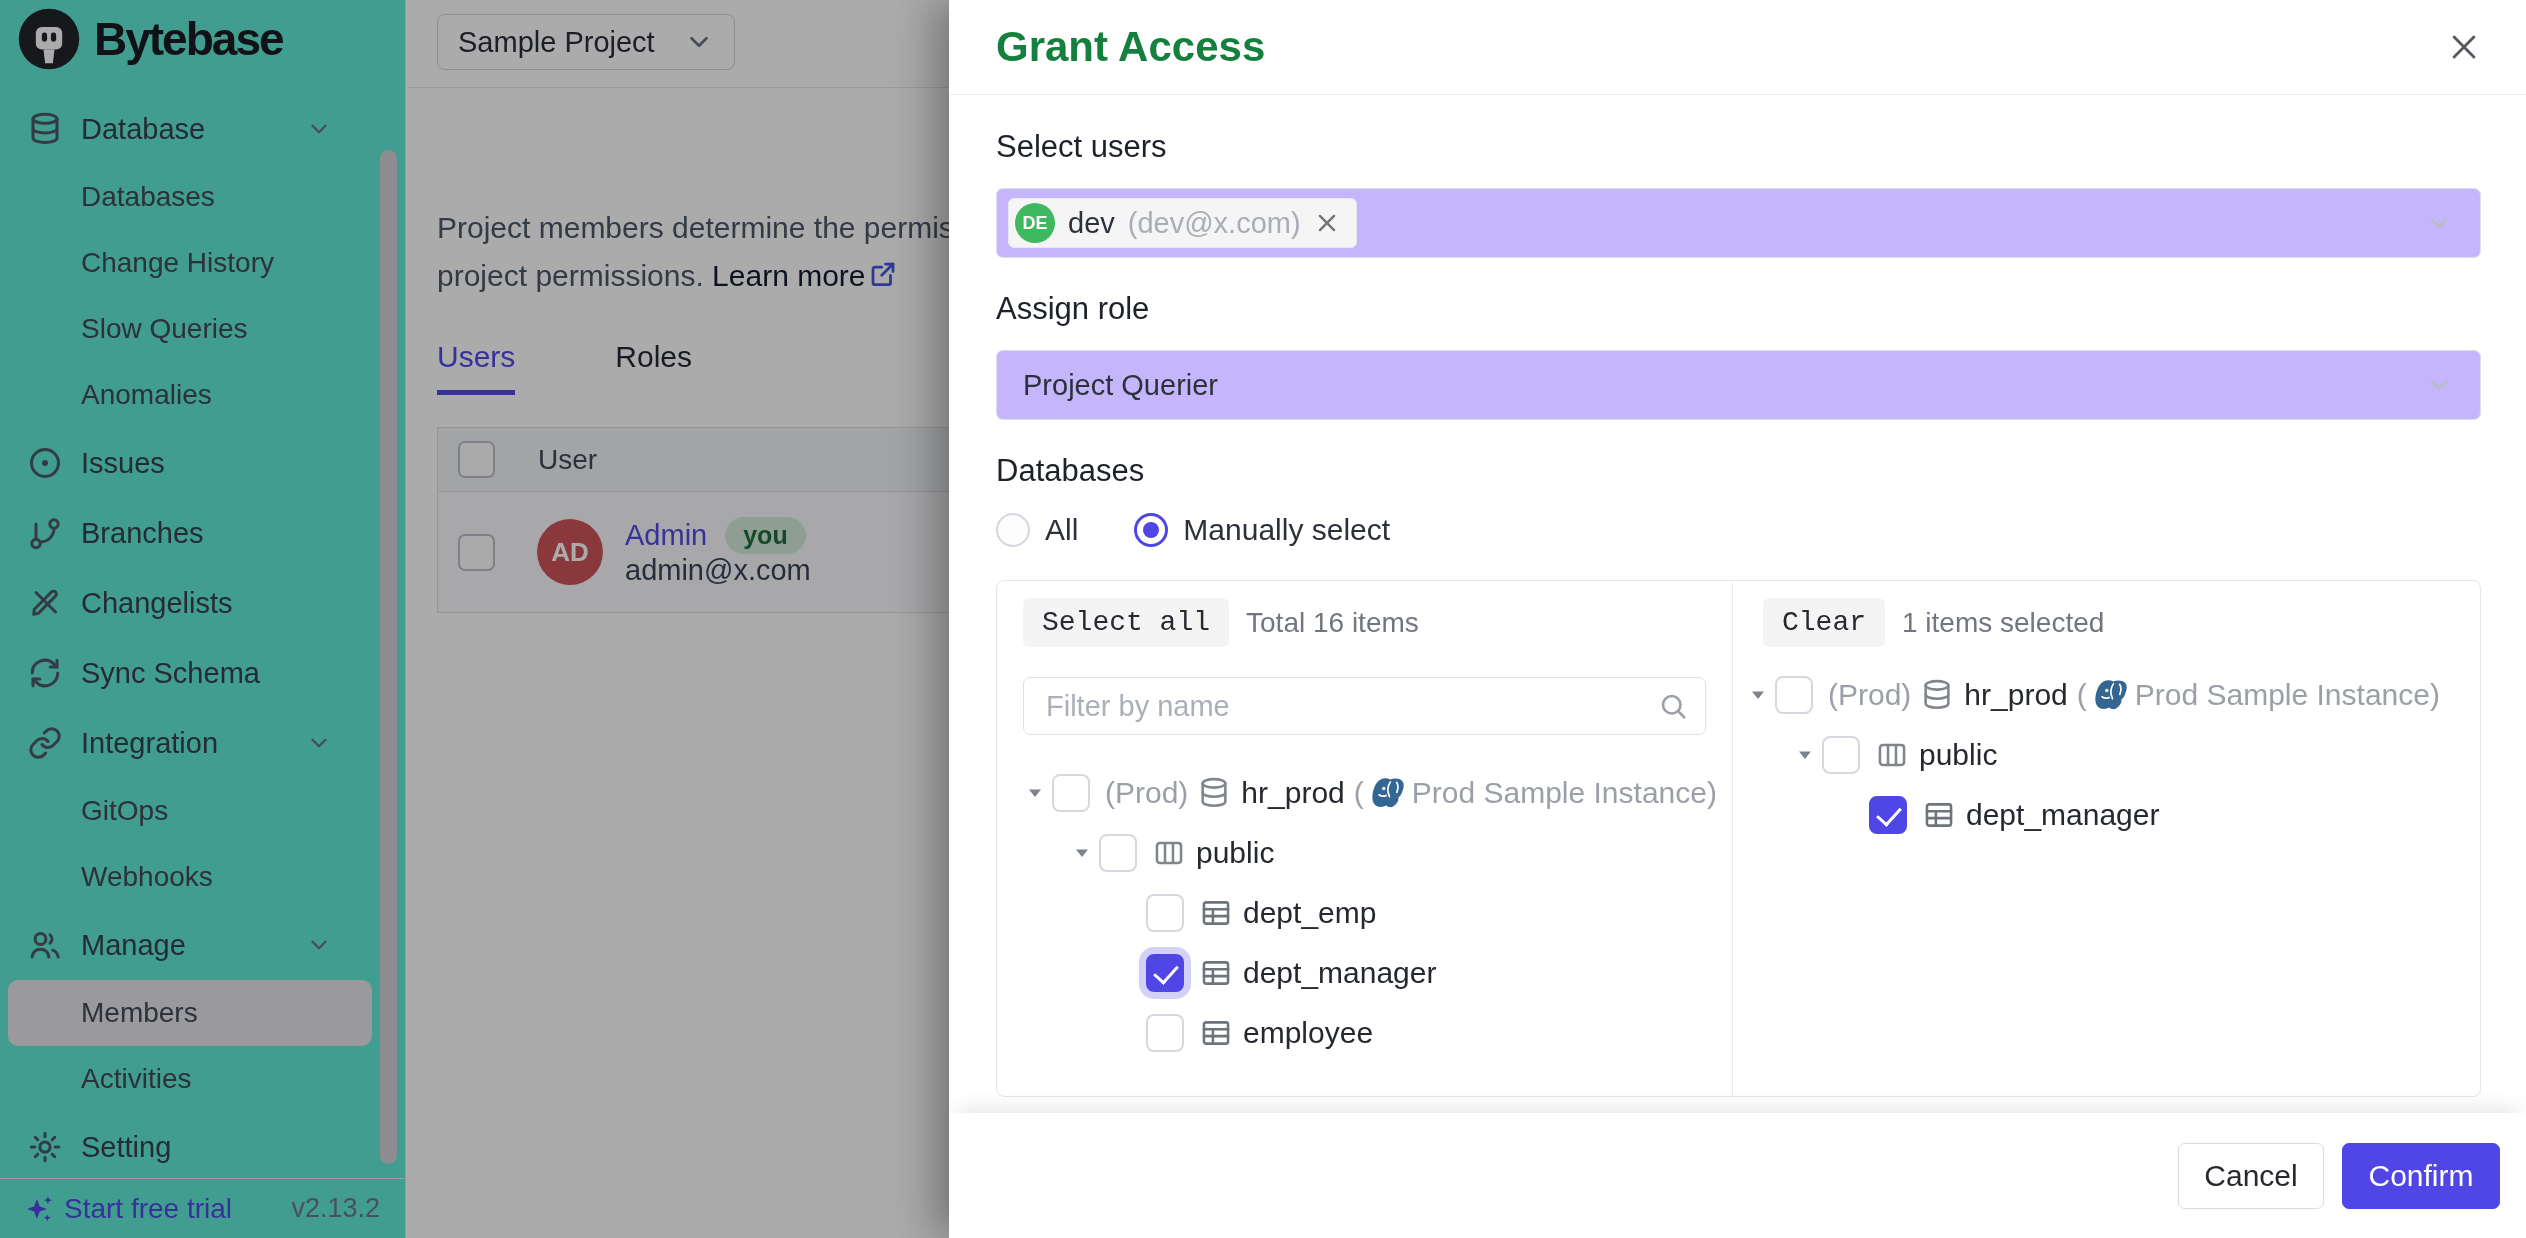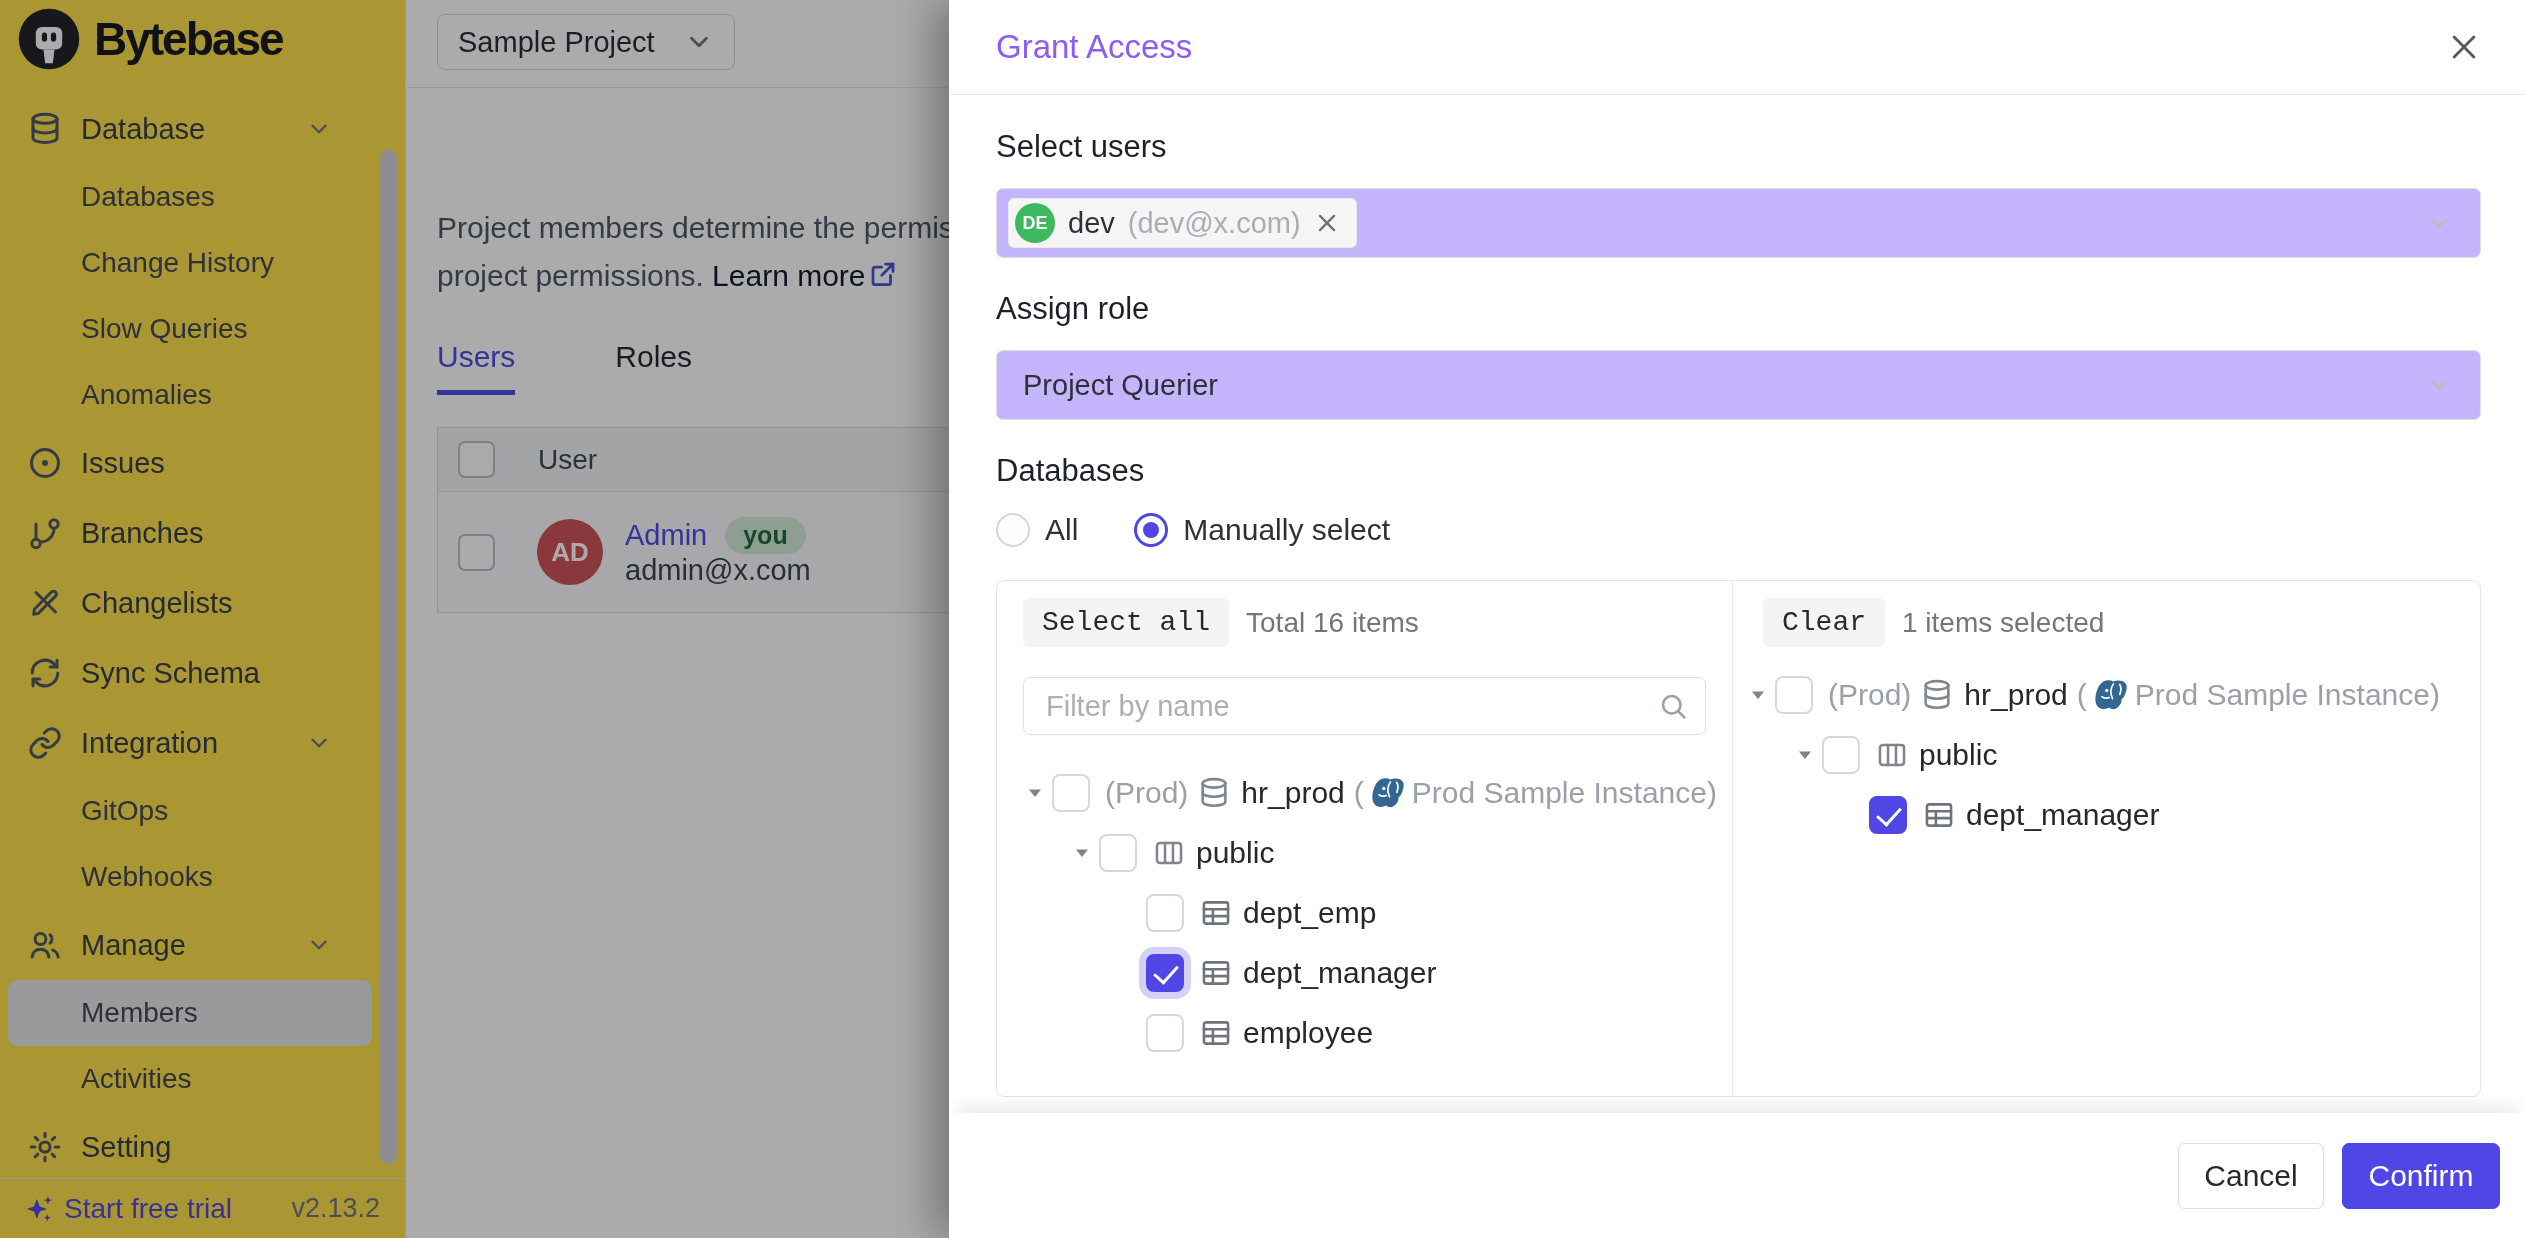--- a/index.html
+++ b/index.html
@@ -7,21 +7,21 @@
   body{position:relative;overflow:hidden;background:#fff;
        font-family:"Liberation Sans","DejaVu Sans",sans-serif;color:#1f2937}
   .ic{display:inline-flex;align-items:center;justify-content:center;flex:none}
   .ic svg{width:100%;height:100%}
 
   
   #app{position:absolute;inset:0;background:#fff}
 
   
   #sidebar{position:absolute;left:0;top:0;width:406px;height:1238px;
-           background:#fde047;border-right:1px solid #e5e7eb}
+           background:#5eead4;border-right:1px solid #e5e7eb}
   .logo-row{position:absolute;left:16px;top:6px;height:66px;display:flex;align-items:center;gap:12px}
   .logo-mark{width:66px;height:66px}
   .wordmark{font-size:46px;font-weight:800;color:#16181d;letter-spacing:-2px}
   #sidebar-nav{position:absolute;top:82px;left:0;width:380px;padding-top:12px}
   .nav-item{display:flex;align-items:center;position:relative;color:#353d49;cursor:pointer}
   .nav-item.top{height:70px;font-size:29px;font-weight:500}
   .nav-item.sub{height:66px;font-size:28px;font-weight:400;color:#3f4752}
   .nav-item .nicon{width:36px;height:36px;margin-left:27px;color:#4b5563}
   .nav-item .nlabel{margin-left:18px}
   .nav-item.sub .nlabel{margin-left:81px}
@@ -72,21 +72,21 @@
   .thead .col-user{margin-left:43px}
 
   
   #overlay{position:absolute;inset:0;background:rgba(10,10,12,.34);z-index:50}
 
   
   #modal{position:absolute;top:0;right:0;width:1577px;height:1238px;background:#fff;z-index:100;
          box-shadow:-16px 0 40px rgba(0,0,0,.30)}
   .modal-header{position:absolute;top:0;left:0;right:0;height:95px;border-bottom:1px solid #ececee;
                 display:flex;align-items:center;padding:0 45px 0 47px}
-  .modal-title{font-size:33px;font-weight:400;color:#8b5cf6}
+  .modal-title{font-size:42px;font-weight:700;color:#15803d}
   #modal-close{margin-left:auto;width:34px;height:34px;color:#55585e;cursor:pointer}
   .modal-body{position:absolute;top:96px;left:0;right:0;bottom:0;padding:0 45px 0 47px;overflow:hidden}
   .sec-label{margin-top:33px;font-size:31px;font-weight:500;color:#1d212a}
 
   .select-box{margin-top:23px;height:70px;border:1px solid #dcdfe6;border-radius:7px;background:#c4b5fd;
               display:flex;align-items:center;padding:0 26px;cursor:pointer}
   .select-box .chev{margin-left:auto;width:30px;height:30px;color:#b9bdc6}
   #users-box{padding:0 26px 0 11px}
   .chip{display:flex;align-items:center;gap:13px;background:#f5f5f6;border:1px solid #e8e9eb;
         border-radius:6px;height:50px;padding:0 16px 0 6px}

